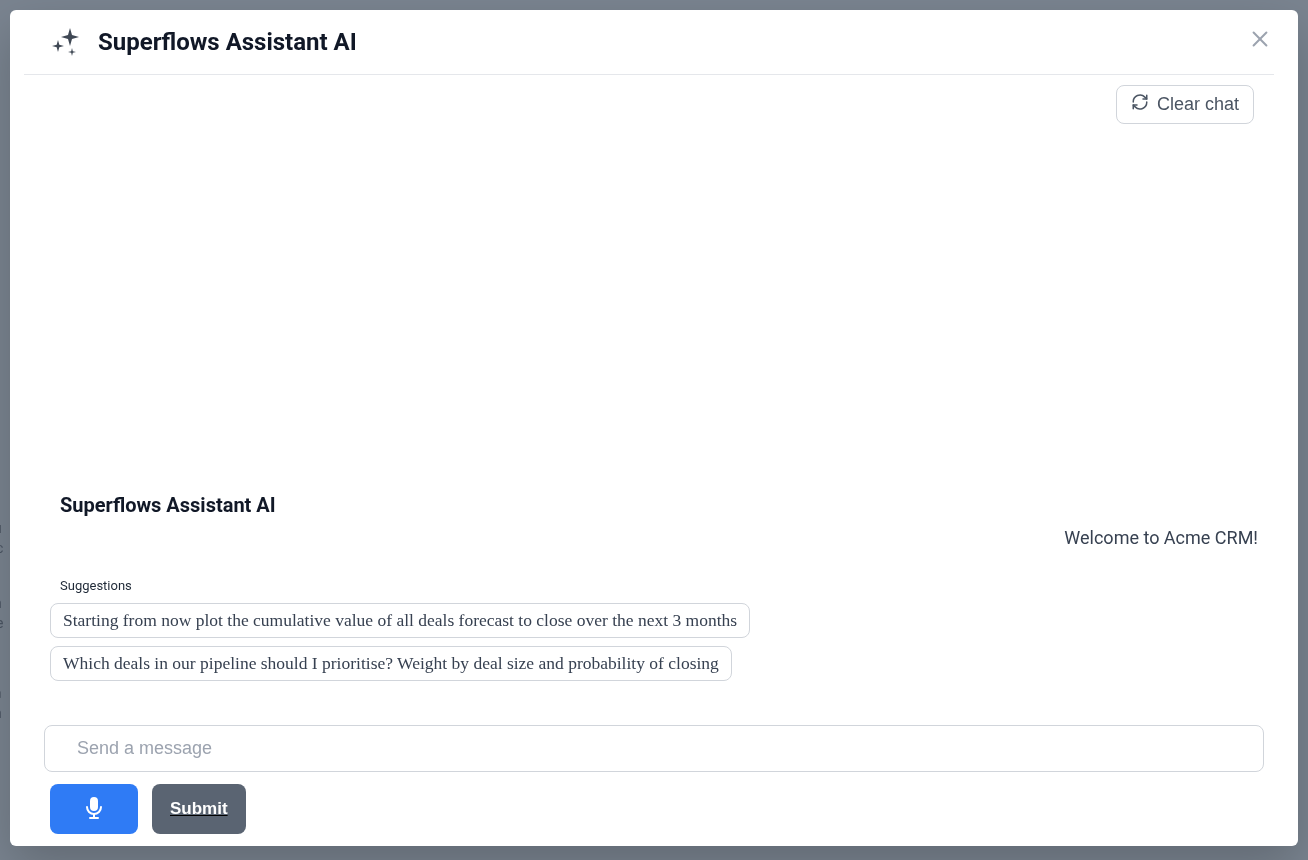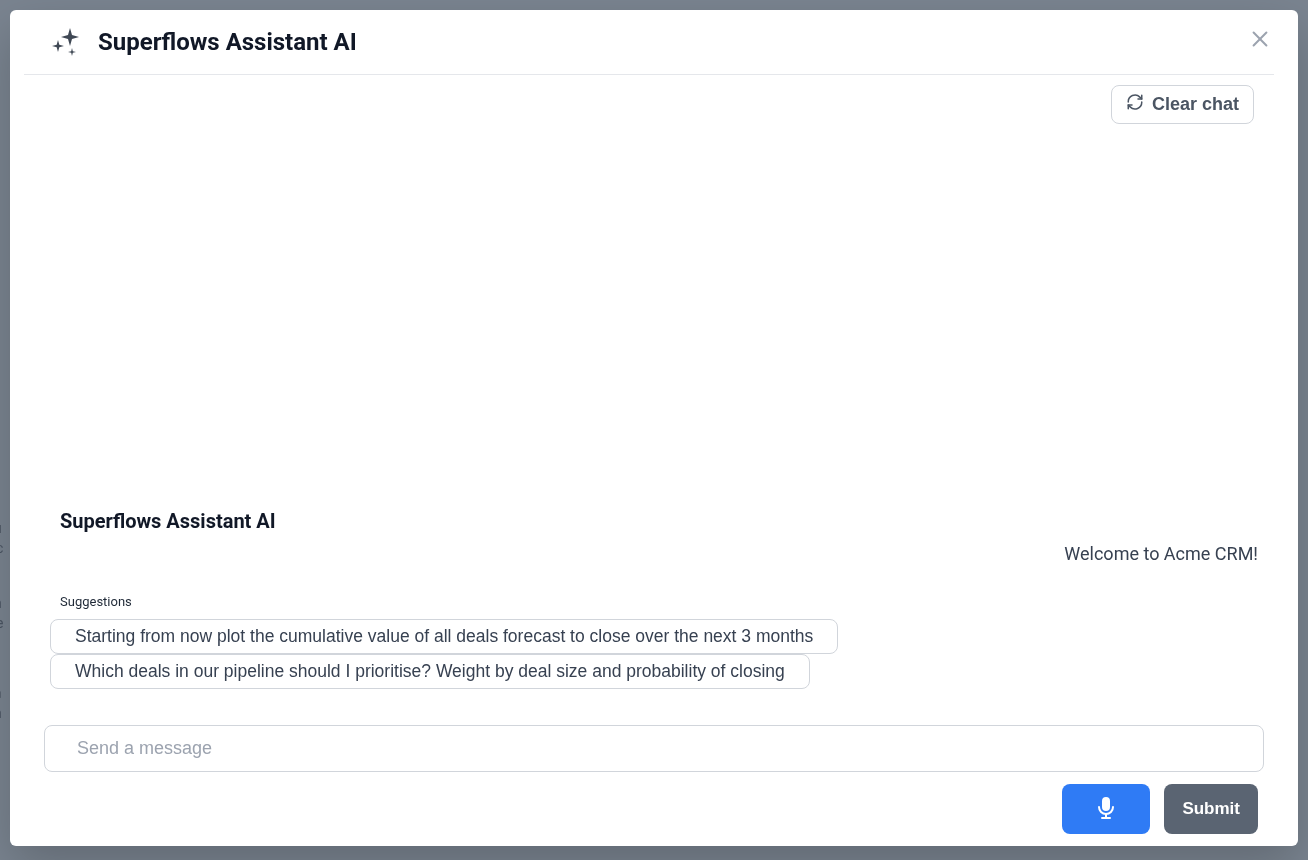--- a/index.html
+++ b/index.html
@@ -88,21 +88,20 @@
       display: inline-flex;
       align-items: center;
       gap: 8px;
       background: #ffffff;
       border: 1px solid #d1d5db;
       border-radius: 8px;
       padding: 7px 14px;
       font-size: 18px;
       color: #4b5563;
       cursor: pointer;
-      font-weight: bold;
     }
     .clear-chat-button svg {
       width: 18px;
       height: 18px;
     }
     .content-area {
       flex: 1;
       display: flex;
       flex-direction: column;
       justify-content: flex-end;
@@ -127,26 +126,28 @@
       font-size: 13px;
       font-weight: 400;
       color: #1f2937;
       margin-bottom: 10px;
     }
     .suggestion-chip {
       display: inline-block;
       background: #ffffff;
       border: 1px solid #d1d5db;
       border-radius: 8px;
-      padding: 6px 24px;
+      padding: 6px 12px;
       font-size: 17.5px;
       color: #374151;
       cursor: pointer;
+      margin-bottom: 8px;
       margin-right: 100%;
       white-space: nowrap;
+      font-family: Liberation Serif, serif;
     }
     .suggestions-wrap {
       display: flex;
       flex-direction: column;
       align-items: flex-start;
       margin-bottom: 26px;
       margin-left: -10px;
     }
     .input-area {
       padding: 0 34px 12px 34px;
@@ -168,23 +169,23 @@
       font-size: 15px;
       color: #6b7280;
       padding: 6px 0 8px 0;
     }
     .beta-notice a {
       color: #3b82f6;
       text-decoration: none;
     }
     .action-row {
       display: flex;
-      justify-content: flex-end;
       gap: 14px;
       padding: 0 40px 12px 40px;
+      text-decoration: underline;
     }
     .mic-button {
       width: 88px;
       height: 50px;
       background: #2f7bf5;
       border: none;
       border-radius: 8px;
       cursor: pointer;
       display: flex;
       align-items: center;

